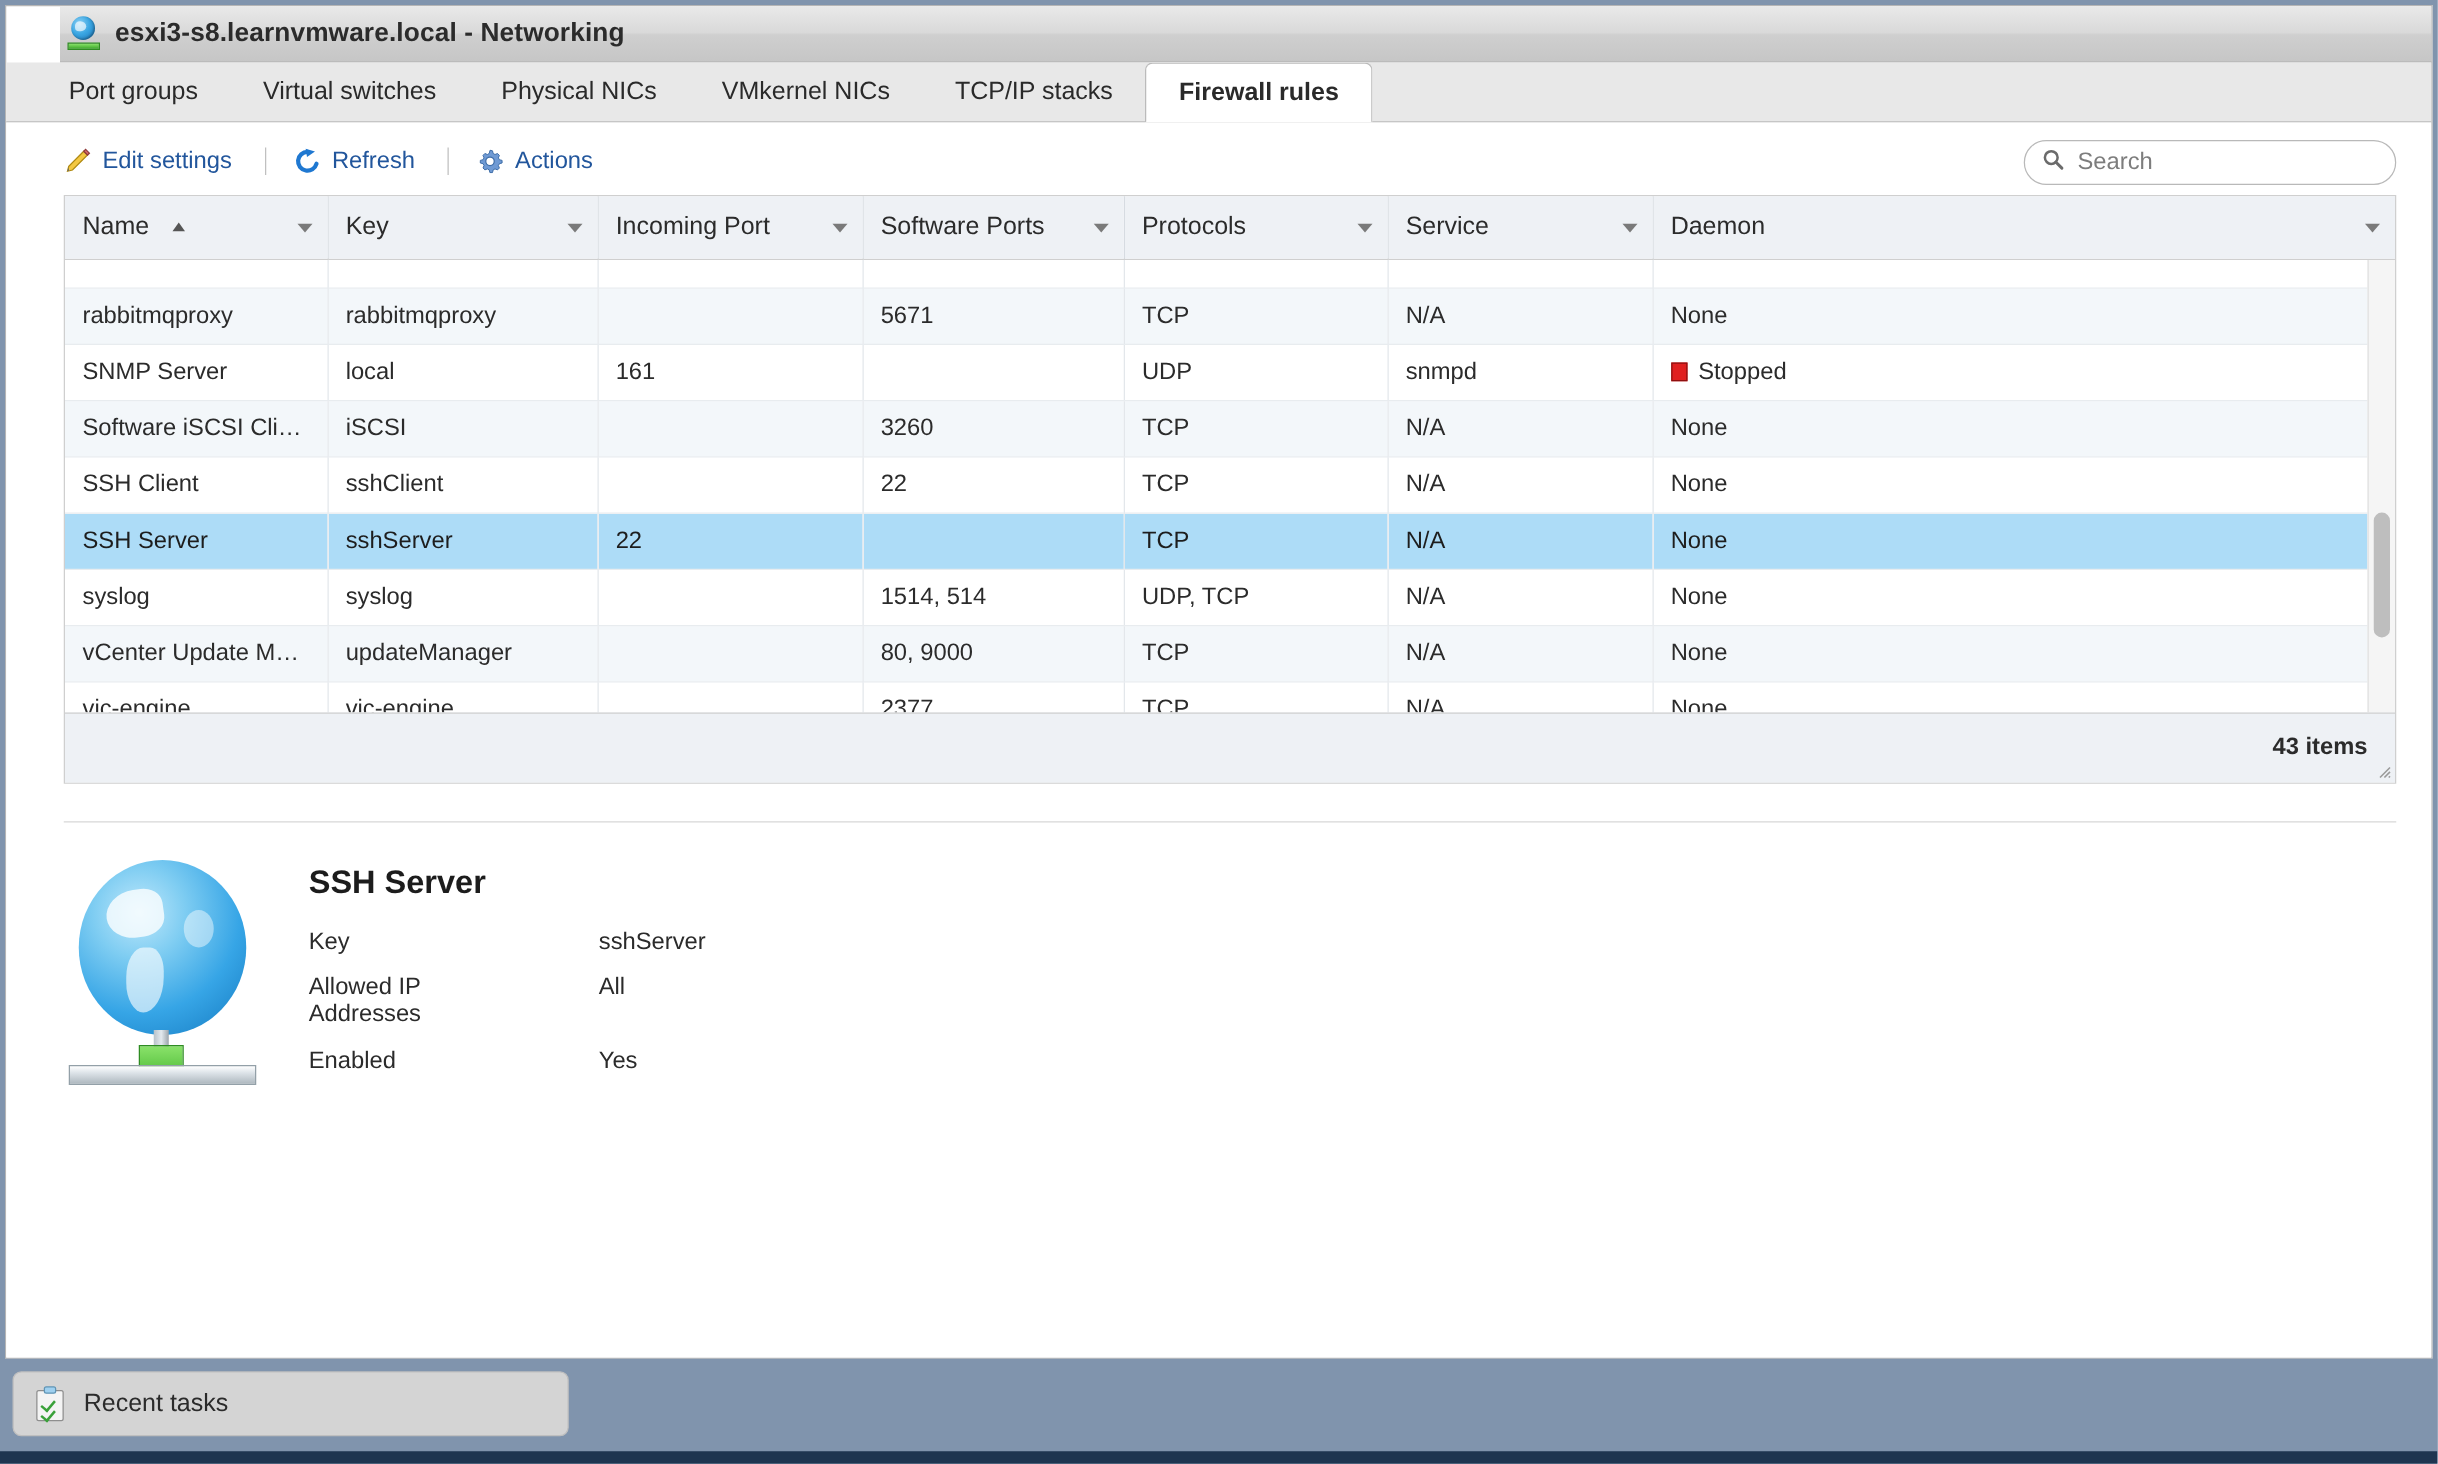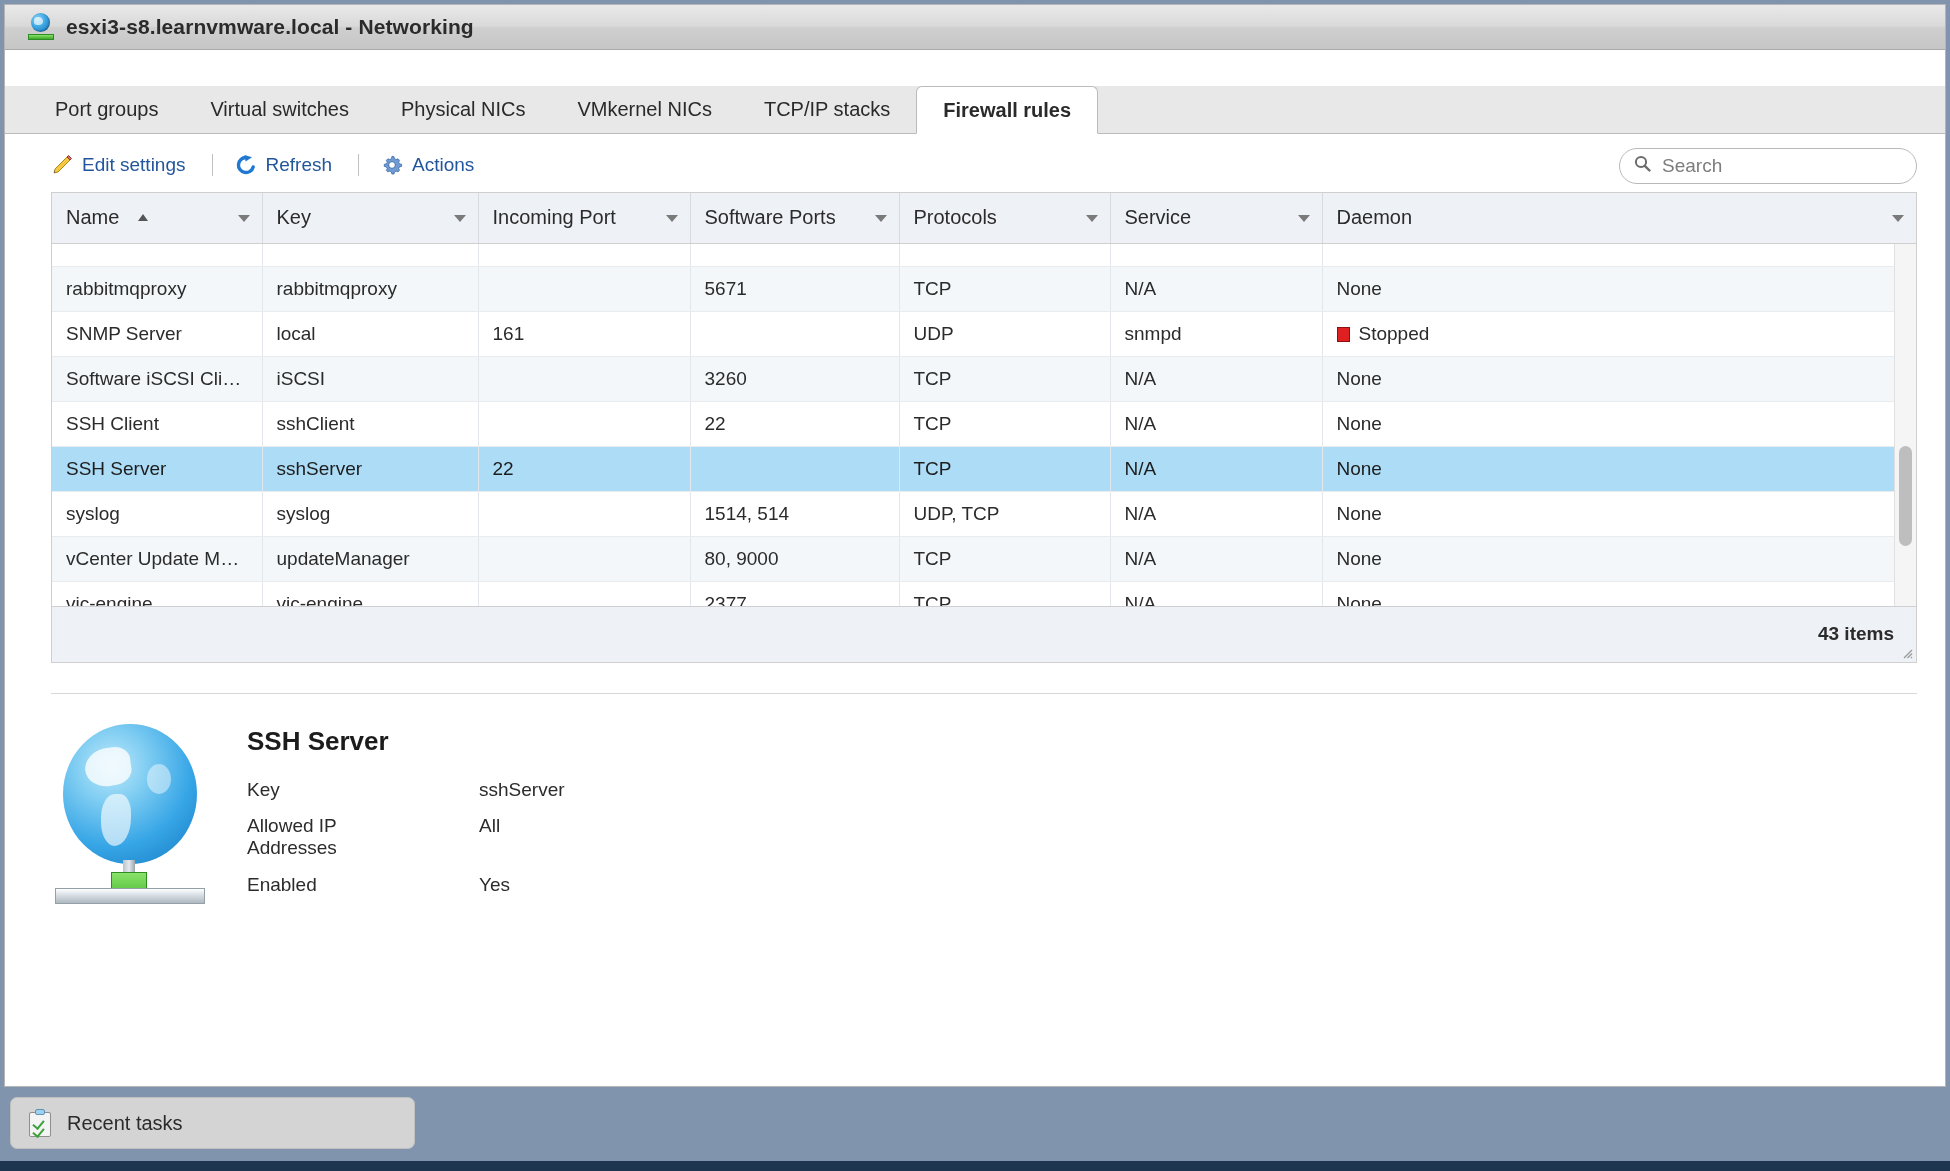--- a/index.html
+++ b/index.html
@@ -33,22 +33,23 @@
   }
 
   
   .titlebar {
     height: 45px;
     min-height: 45px;
     background: linear-gradient(to bottom, #e9e9e9 0%, #d9d9d9 48%, #cfcfcf 52%, #c6c6c6 100%);
     border-bottom: 1px solid #a9a9a9;
     display: flex;
     align-items: center;
-    padding-left: 21px;
-    box-sizing: border-box;
+    padding-left: 4px;
+    box-sizing: border-box;
+    margin-left: 43px;
   }
   .title-icon {
     width: 30px;
     height: 30px;
     margin-right: 10px;
     position: relative;
     flex: 0 0 auto;
   }
   .title-icon .globe {
     position: absolute;
@@ -84,21 +85,20 @@
   .tabstrip {
     height: 48px;
     min-height: 48px;
     background: #e8e8e8;
     border-bottom: 1px solid #bbbbbb;
     display: flex;
     align-items: flex-end;
     padding-left: 24px;
     box-sizing: border-box;
     position: relative;
-    margin-top: 36px;
   }
   .tab {
     padding: 0 26px;
     height: 47px;
     line-height: 47px;
     font-size: 20px;
     color: #2a2a2a;
     cursor: pointer;
     box-sizing: border-box;
     white-space: nowrap;
@@ -381,21 +381,21 @@
     left: 0;
     top: 1087px;
     width: 1950px;
     height: 74px;
     background: #8094ad;
   }
   .recent-tasks {
     position: absolute;
     left: 10px;
     top: 10px;
-    width: 405px;
+    width: 445px;
     height: 52px;
     background: #d4d4d4;
     border: 1px solid #bfbfbf;
     border-radius: 7px;
     box-sizing: border-box;
     display: flex;
     align-items: center;
     padding-left: 16px;
     cursor: pointer;
   }

